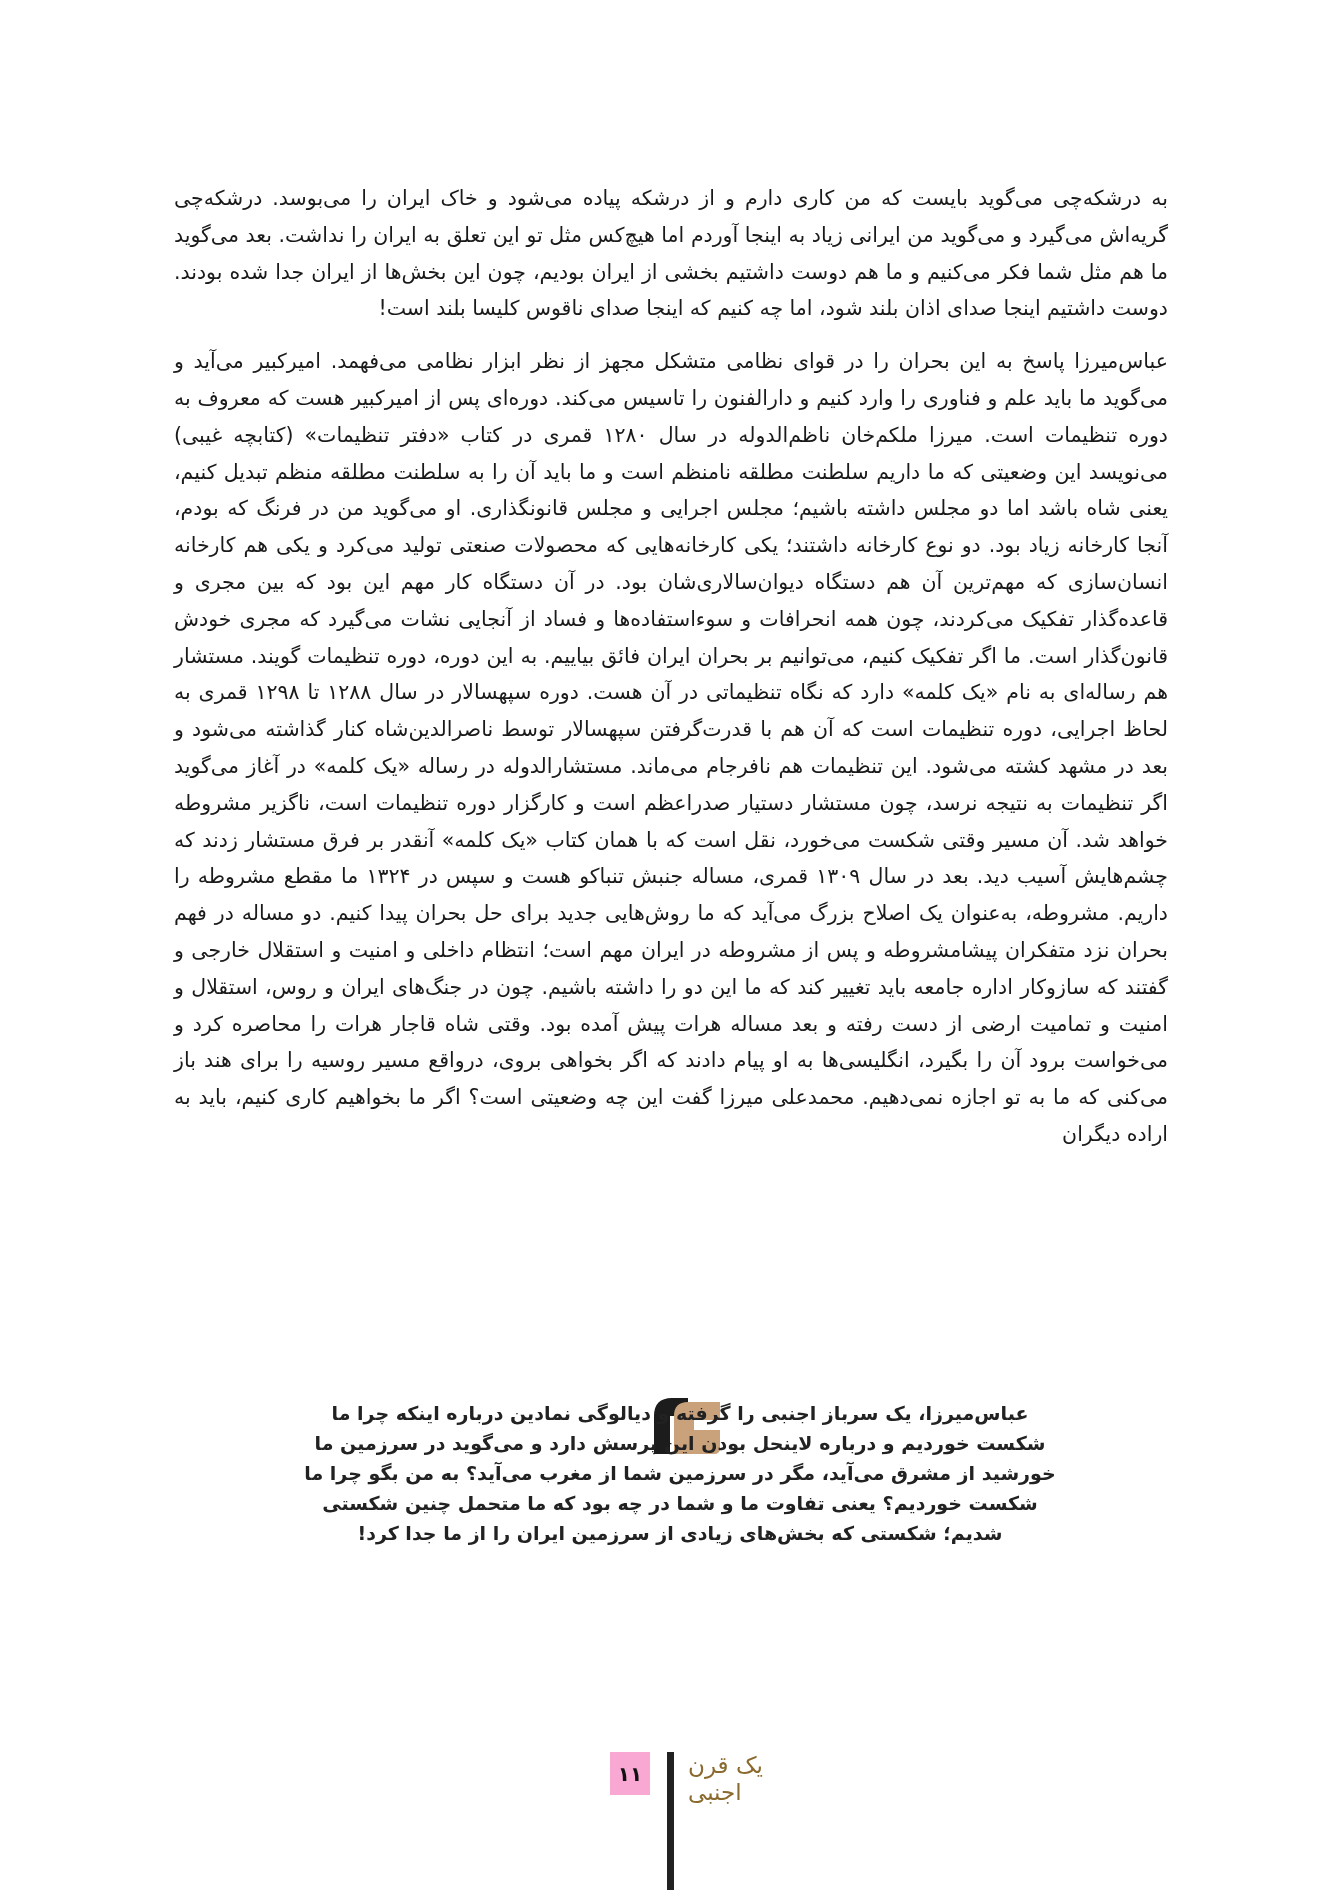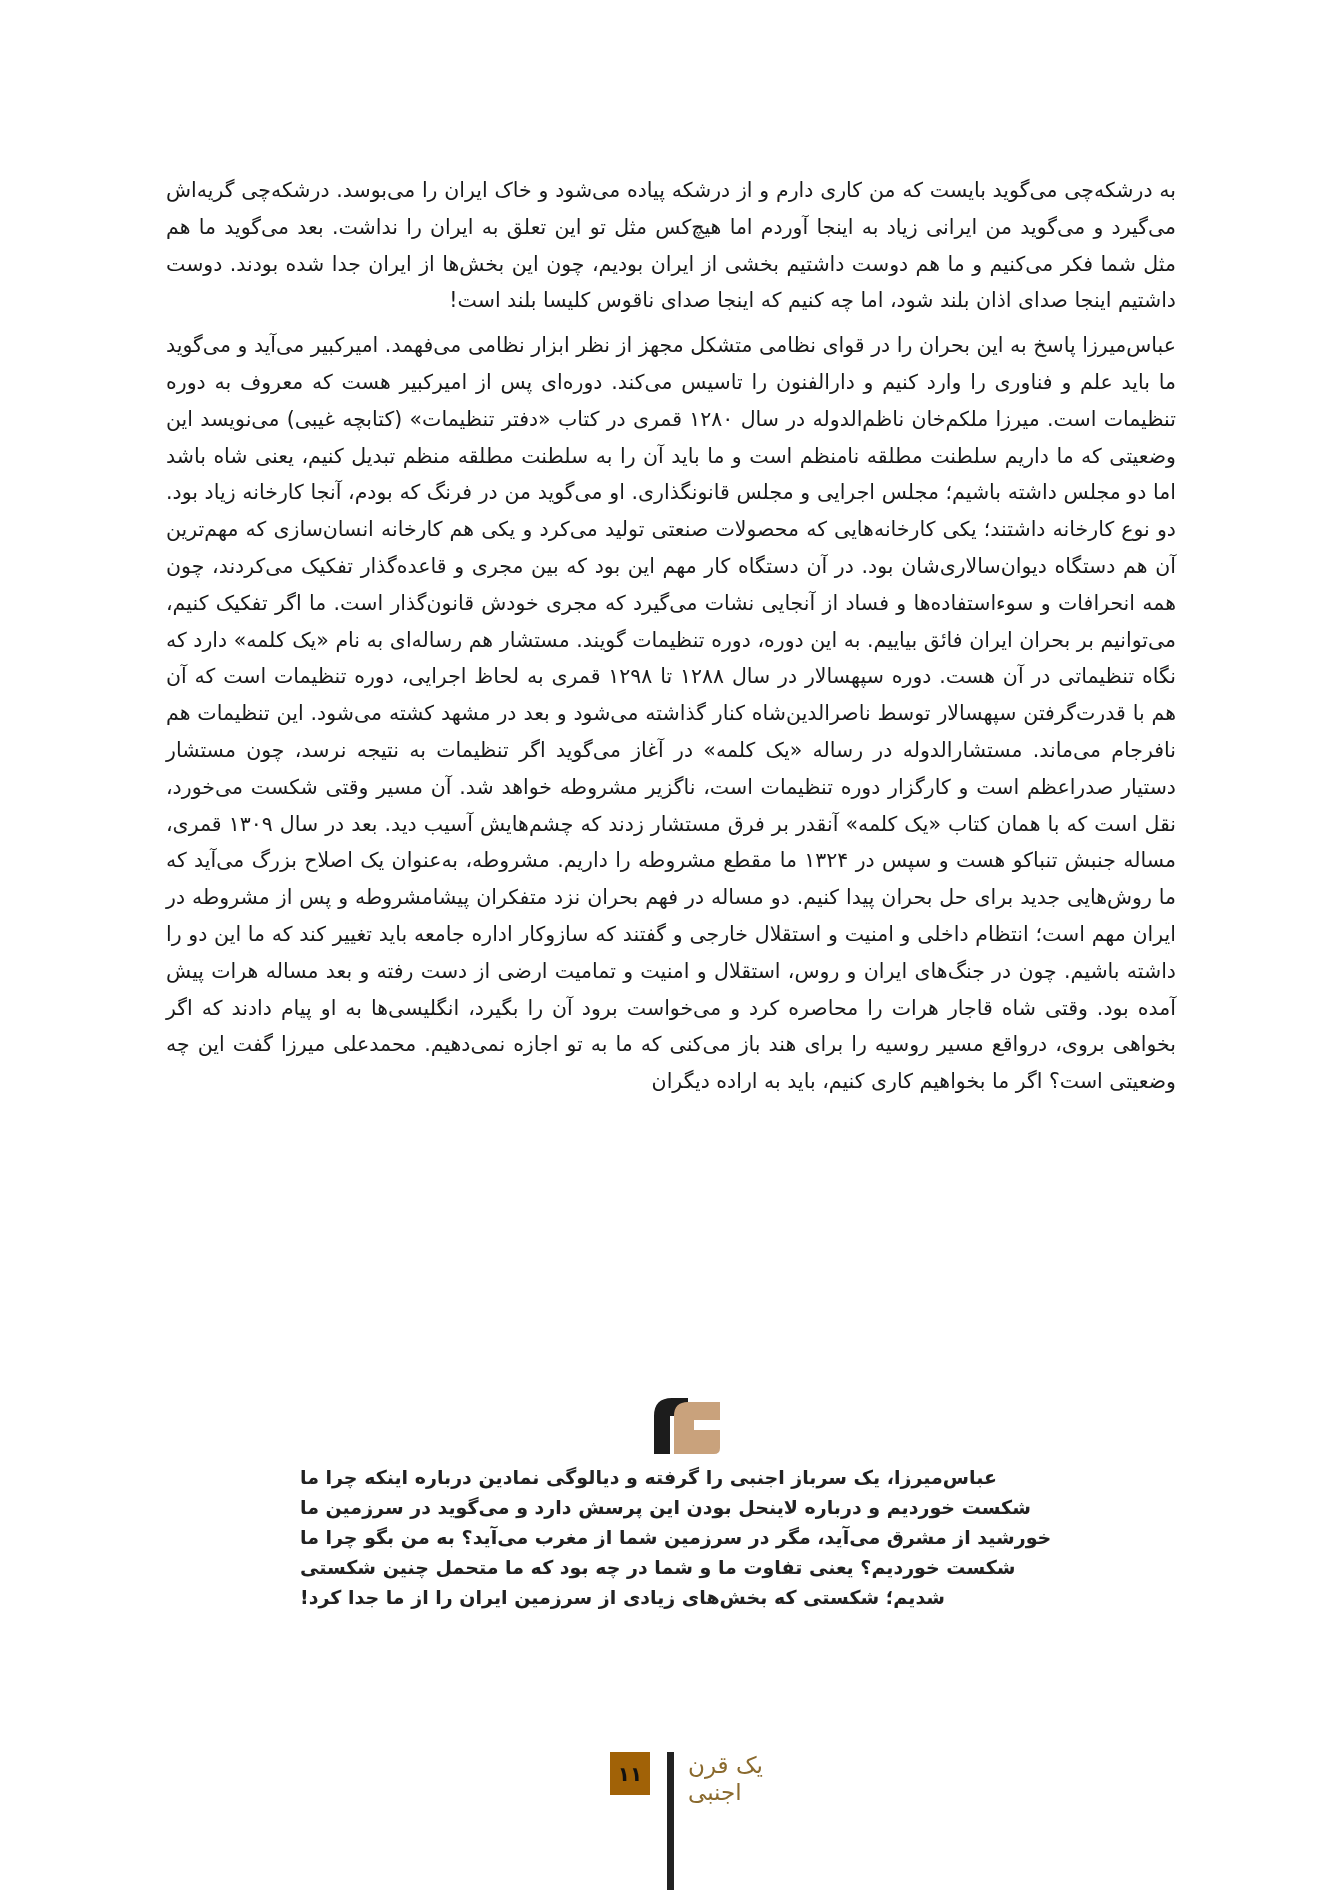--- a/index.html
+++ b/index.html
@@ -17,49 +17,49 @@
       left: 158px;
       top: 164px;
       width: 1026px;
       direction: rtl;
       text-align: justify;
       text-align-last: right;
       font-size: 20.5px;
       line-height: 36.8px;
     }
     .body-text p {
-      margin: 8px;
+      margin: 16px;
       text-align: justify;
     }
     .quote-icon {
       position: absolute;
       left: 654px;
       top: 1398px;
       width: 66px;
       height: 56px;
     }
     .quote-text {
       position: absolute;
       left: 300px;
-      top: 1462px;
+      top: 1398px;
       width: 760px;
       direction: rtl;
-      text-align: left;
+      text-align: center;
       font-size: 19px;
       line-height: 30px;
       font-weight: bold;
       color: #222;
     }
     .footer-page-box {
       position: absolute;
       left: 610px;
       top: 1752px;
       width: 40px;
       height: 43px;
-      background: #a16207;
+      background: #f9a8d4;
       display: flex;
       align-items: center;
       justify-content: center;
       font-size: 20px;
       font-weight: bold;
       color: #111;
     }
     .footer-bar {
       position: absolute;
       left: 667px;

